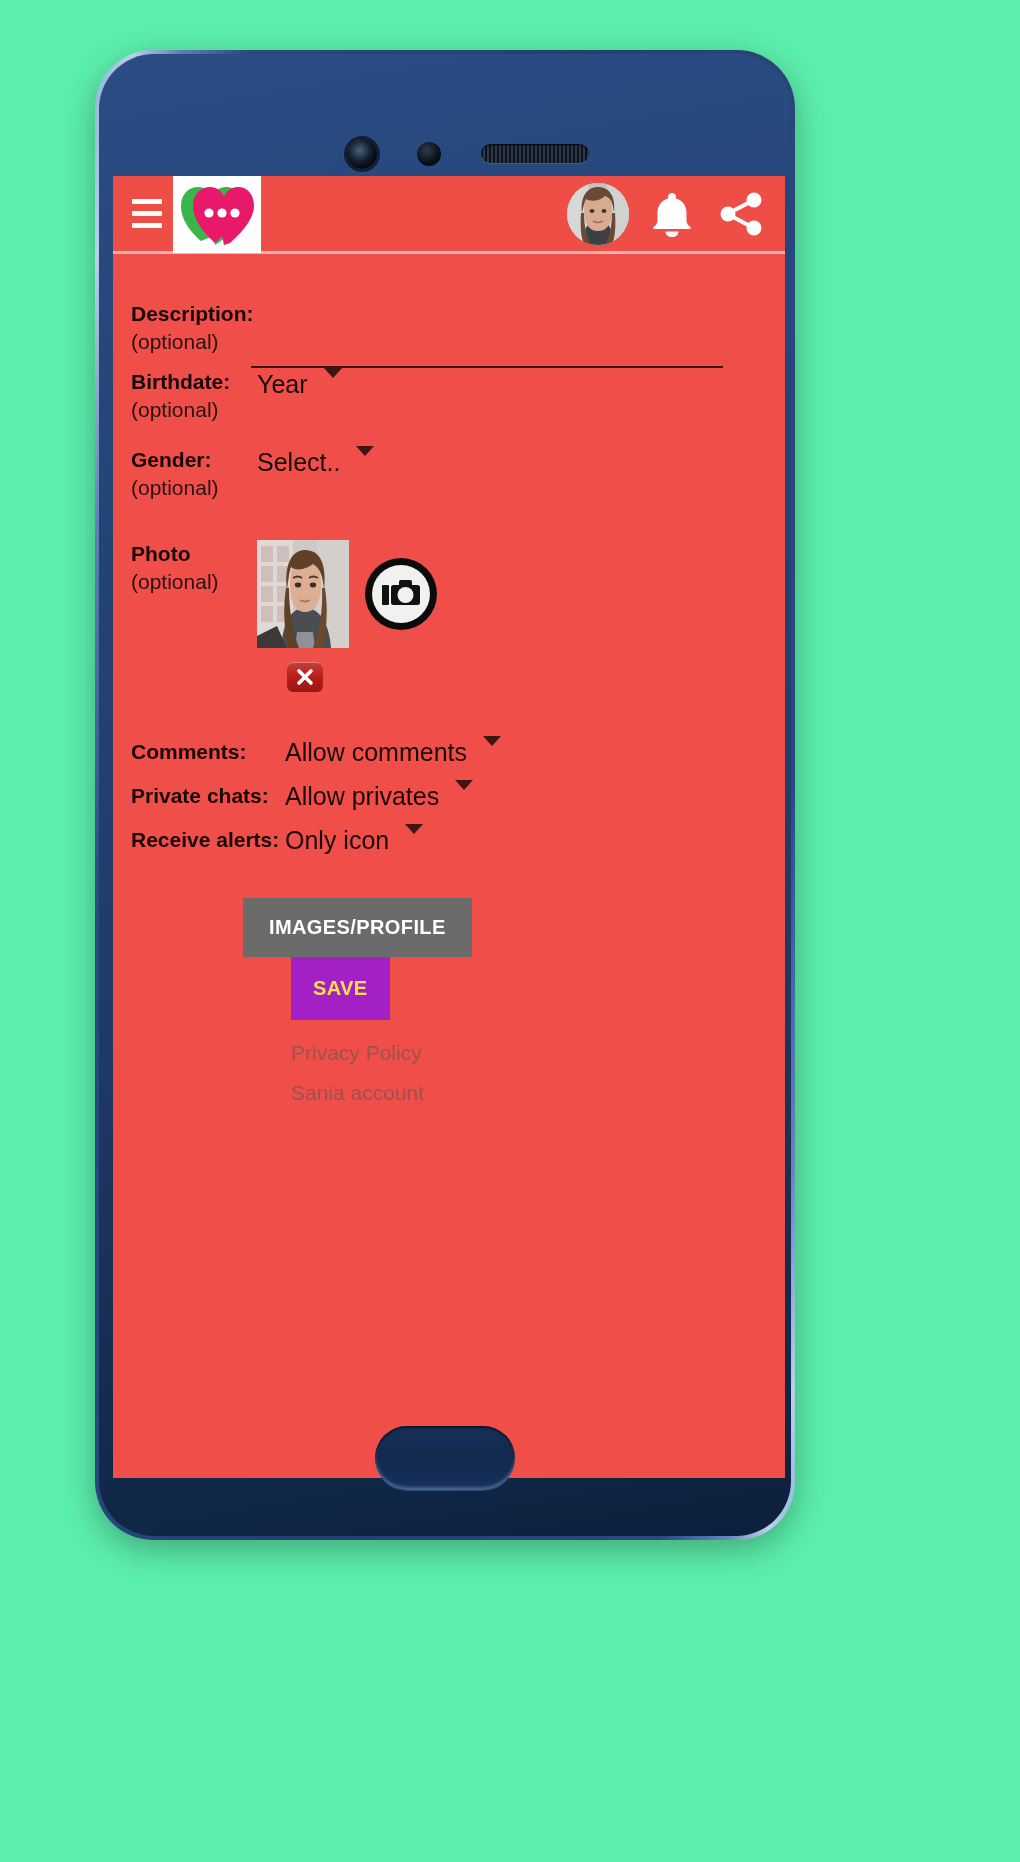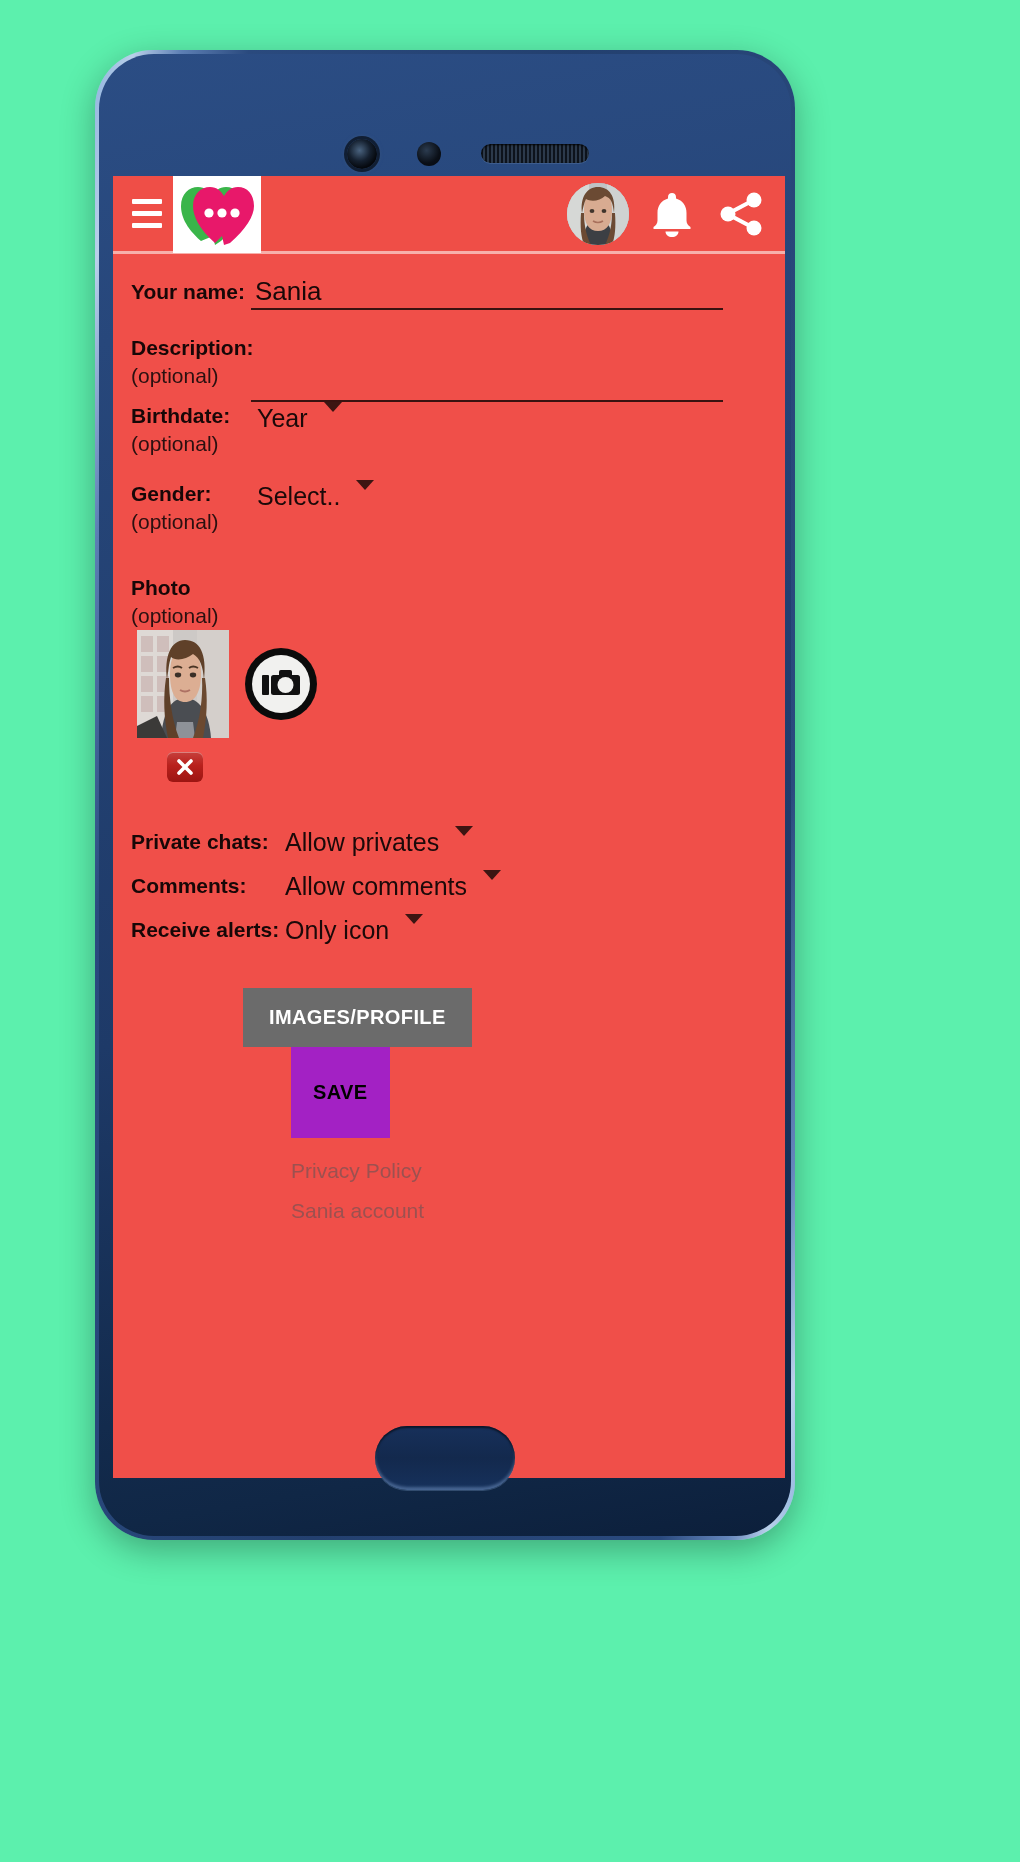--- a/index.html
+++ b/index.html
@@ -226,21 +226,21 @@
     border-left: 9px solid transparent;
     border-right: 9px solid transparent;
     border-top: 10px solid #3d1512;
     flex: 0 0 auto;
   }
 
   .row-birthdate { }
   .row-gender { margin-top: 22px; }
 
   
-  .row-photo { margin-top: 38px; flex-direction: column; }
+  .row-photo { margin-top: 38px; }
   #photo-area {
     display: flex;
     flex-direction: column;
     padding-left: 6px;
   }
   #photo-top-row {
     display: flex;
     align-items: center;
   }
   #photo-thumbnail {
@@ -321,25 +321,25 @@
     font-family: "Liberation Sans", sans-serif;
   }
   #save-column {
     margin-left: 48px;
     display: flex;
     flex-direction: column;
     align-items: flex-start;
   }
   #save-button {
     background: #a321c4;
-    color: #000000;
+    color: #fde047;
     font-size: 20px;
     font-weight: bold;
     letter-spacing: 0.4px;
-    padding: 34px 22px;
+    padding: 20px 22px;
     border: none;
     cursor: pointer;
     font-family: "Liberation Sans", sans-serif;
   }
   .footer-link {
     margin-top: 20px;
     font-size: 21px;
     color: #9c5150;
     cursor: pointer;
     line-height: 26px;
@@ -415,26 +415,20 @@
             <circle cx="35" cy="9" r="7.5" fill="#ffffff"></circle>
             <circle cx="35" cy="37" r="7.5" fill="#ffffff"></circle>
             <circle cx="9" cy="23" r="7.5" fill="#ffffff"></circle>
             <path d="M14 20 L31 11 M14 26 L31 35" stroke="#ffffff" stroke-width="4.2" stroke-linecap="round"></path>
           </svg>
         </div>
       </div>
 
       <div id="profile-form">
 
-        <div class="form-row row-name">
-          <div class="label-col">
-            <div class="field-label">Your name:</div>
-          </div>
-          <div class="underline-input">Sania</div>
-        </div>
 
         <div class="form-row row-description">
           <div class="label-col">
             <div class="field-label">Description:</div>
             <div class="field-optional">(optional)</div>
           </div>
           <div class="underline-input"></div>
         </div>
 
         <div class="form-row row-birthdate">
@@ -516,31 +510,31 @@
               <svg width="20" height="20" viewBox="0 0 20 20" aria-hidden="true">
                 <path d="M4 4 L16 16 M16 4 L4 16" stroke="#ffffff" stroke-width="3.6" stroke-linecap="round"></path>
               </svg>
             </div>
           </div>
         </div>
 
         <div id="settings-group">
 
           <div class="settings-row">
+            <div class="settings-label">Comments:</div>
+            <div class="dropdown">
+              <span class="dropdown-value">Allow comments</span>
+              <span class="caret"></span>
+            </div>
+          </div>
+
+          <div class="settings-row">
             <div class="settings-label">Private chats:</div>
             <div class="dropdown">
               <span class="dropdown-value">Allow privates</span>
-              <span class="caret"></span>
-            </div>
-          </div>
-
-          <div class="settings-row">
-            <div class="settings-label">Comments:</div>
-            <div class="dropdown">
-              <span class="dropdown-value">Allow comments</span>
               <span class="caret"></span>
             </div>
           </div>
 
           <div class="settings-row">
             <div class="settings-label">Receive alerts:</div>
             <div class="dropdown">
               <span class="dropdown-value">Only icon</span>
               <span class="caret"></span>
             </div>

